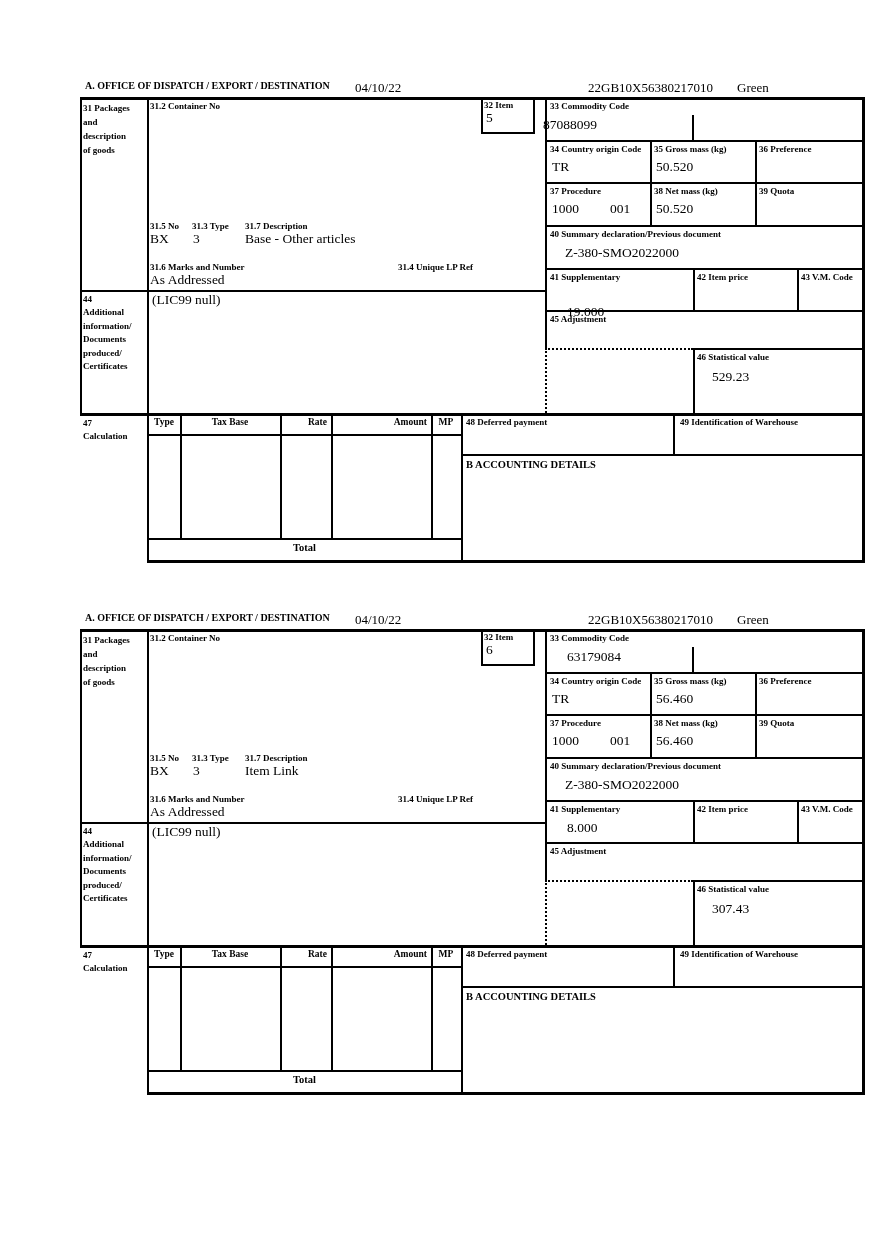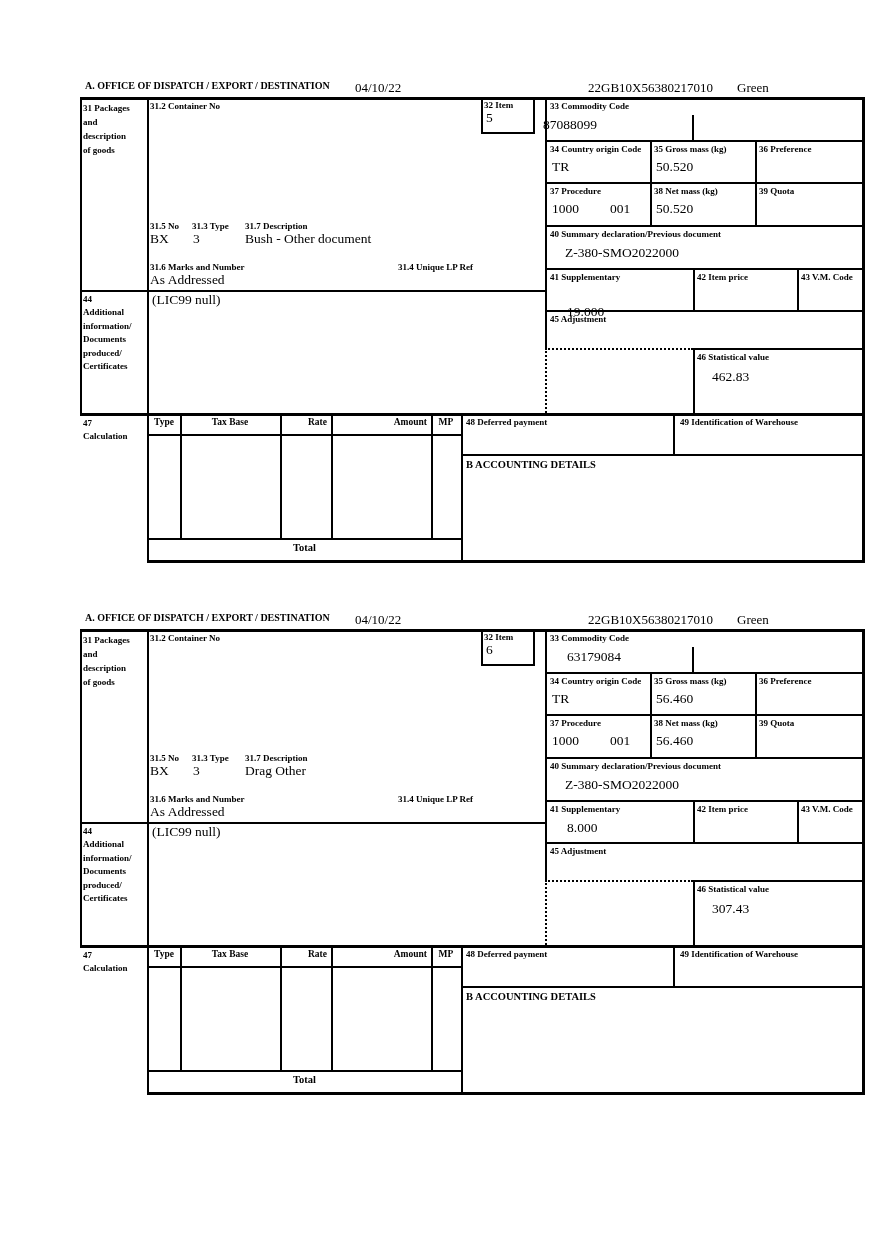--- a/index.html
+++ b/index.html
@@ -74,21 +74,21 @@
 description
 of goods</div>
     <div class="lbl" style="left:70px;top:21px">31.2 Container No</div>
     <div class="lbl" style="left:404px;top:20px">32 Item</div>
     <div class="val" style="left:406px;top:30px">5</div>
     <div class="lbl" style="left:70px;top:141px">31.5 No</div>
     <div class="lbl" style="left:112px;top:141px">31.3 Type</div>
     <div class="lbl" style="left:165px;top:141px">31.7 Description</div>
     <div class="val" style="left:70px;top:151px">BX</div>
     <div class="val" style="left:113px;top:151px">3</div>
-    <div class="val" style="left:165px;top:151px">Bush - Other document</div>
+    <div class="val" style="left:165px;top:151px">Base - Other articles</div>
     <div class="lbl" style="left:70px;top:182px">31.6 Marks and Number</div>
     <div class="lbl" style="left:318px;top:182px">31.4 Unique LP Ref</div>
     <div class="val" style="left:70px;top:192px">As Addressed</div>
 
     <div class="lbl pre lh13" style="left:3px;top:213px">44
 Additional
 information/
 Documents
 produced/
 Certificates</div>
@@ -108,21 +108,21 @@
     <div class="val" style="left:576px;top:121px">50.520</div>
     <div class="lbl" style="left:679px;top:106px">39 Quota</div>
     <div class="lbl" style="left:470px;top:149px">40 Summary declaration/Previous document</div>
     <div class="val" style="left:485px;top:165px">Z-380-SMO2022000</div>
     <div class="lbl" style="left:470px;top:192px">41 Supplementary</div>
     <div class="val" style="left:487px;top:224px">19.000</div>
     <div class="lbl" style="left:617px;top:192px">42 Item price</div>
     <div class="lbl" style="left:721px;top:192px">43 V.M. Code</div>
     <div class="lbl" style="left:470px;top:234px">45 Adjustment</div>
     <div class="lbl" style="left:617px;top:272px">46 Statistical value</div>
-    <div class="val" style="left:632px;top:289px">462.83</div>
+    <div class="val" style="left:632px;top:289px">529.23</div>
 
     <div class="lbl pre lh13" style="left:3px;top:337px">47
 Calculation</div>
     <div class="cell tc" style="left:68px;top:337px;width:32px">Type</div>
     <div class="cell tc" style="left:100px;top:337px;width:100px">Tax Base</div>
     <div class="cell tr" style="left:200px;top:337px;width:51px">Rate</div>
     <div class="cell tr" style="left:251px;top:337px;width:100px">Amount</div>
     <div class="cell tc" style="left:351px;top:337px;width:30px">MP</div>
     <div class="cell tc big" style="left:68px;top:462px;width:313px">Total</div>
 
@@ -179,21 +179,21 @@
 description
 of goods</div>
     <div class="lbl" style="left:70px;top:21px">31.2 Container No</div>
     <div class="lbl" style="left:404px;top:20px">32 Item</div>
     <div class="val" style="left:406px;top:30px">6</div>
     <div class="lbl" style="left:70px;top:141px">31.5 No</div>
     <div class="lbl" style="left:112px;top:141px">31.3 Type</div>
     <div class="lbl" style="left:165px;top:141px">31.7 Description</div>
     <div class="val" style="left:70px;top:151px">BX</div>
     <div class="val" style="left:113px;top:151px">3</div>
-    <div class="val" style="left:165px;top:151px">Drag Other</div>
+    <div class="val" style="left:165px;top:151px">Item Link</div>
     <div class="lbl" style="left:70px;top:182px">31.6 Marks and Number</div>
     <div class="lbl" style="left:318px;top:182px">31.4 Unique LP Ref</div>
     <div class="val" style="left:70px;top:192px">As Addressed</div>
 
     <div class="lbl pre lh13" style="left:3px;top:213px">44
 Additional
 information/
 Documents
 produced/
 Certificates</div>

